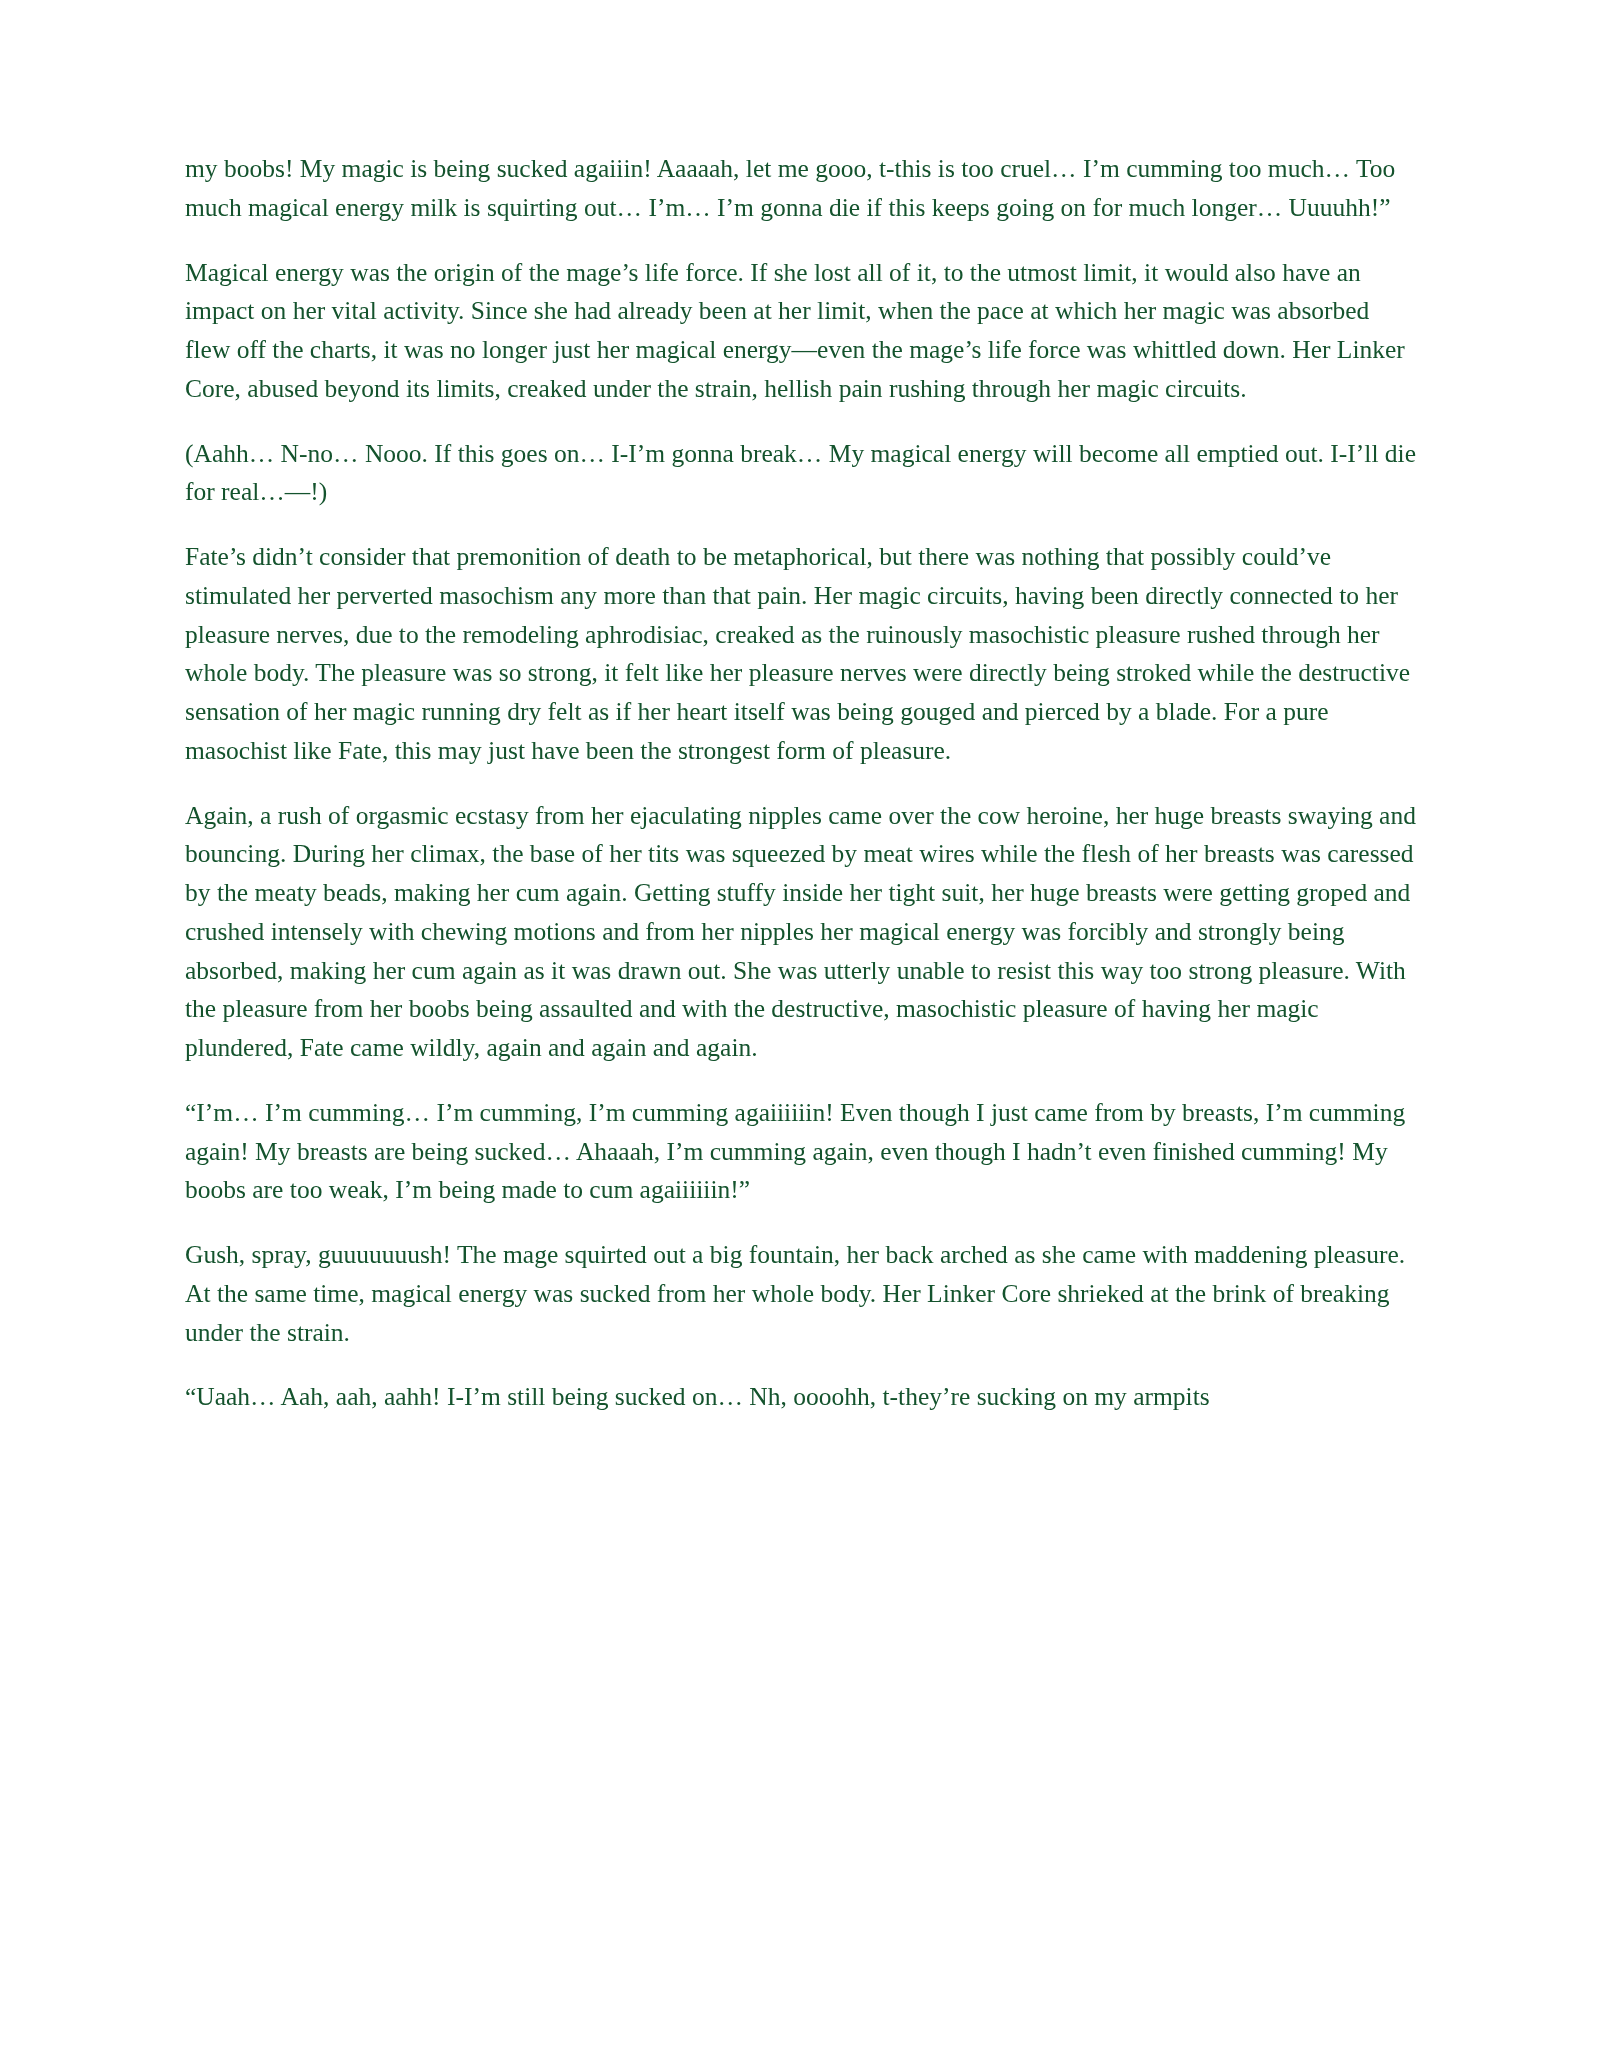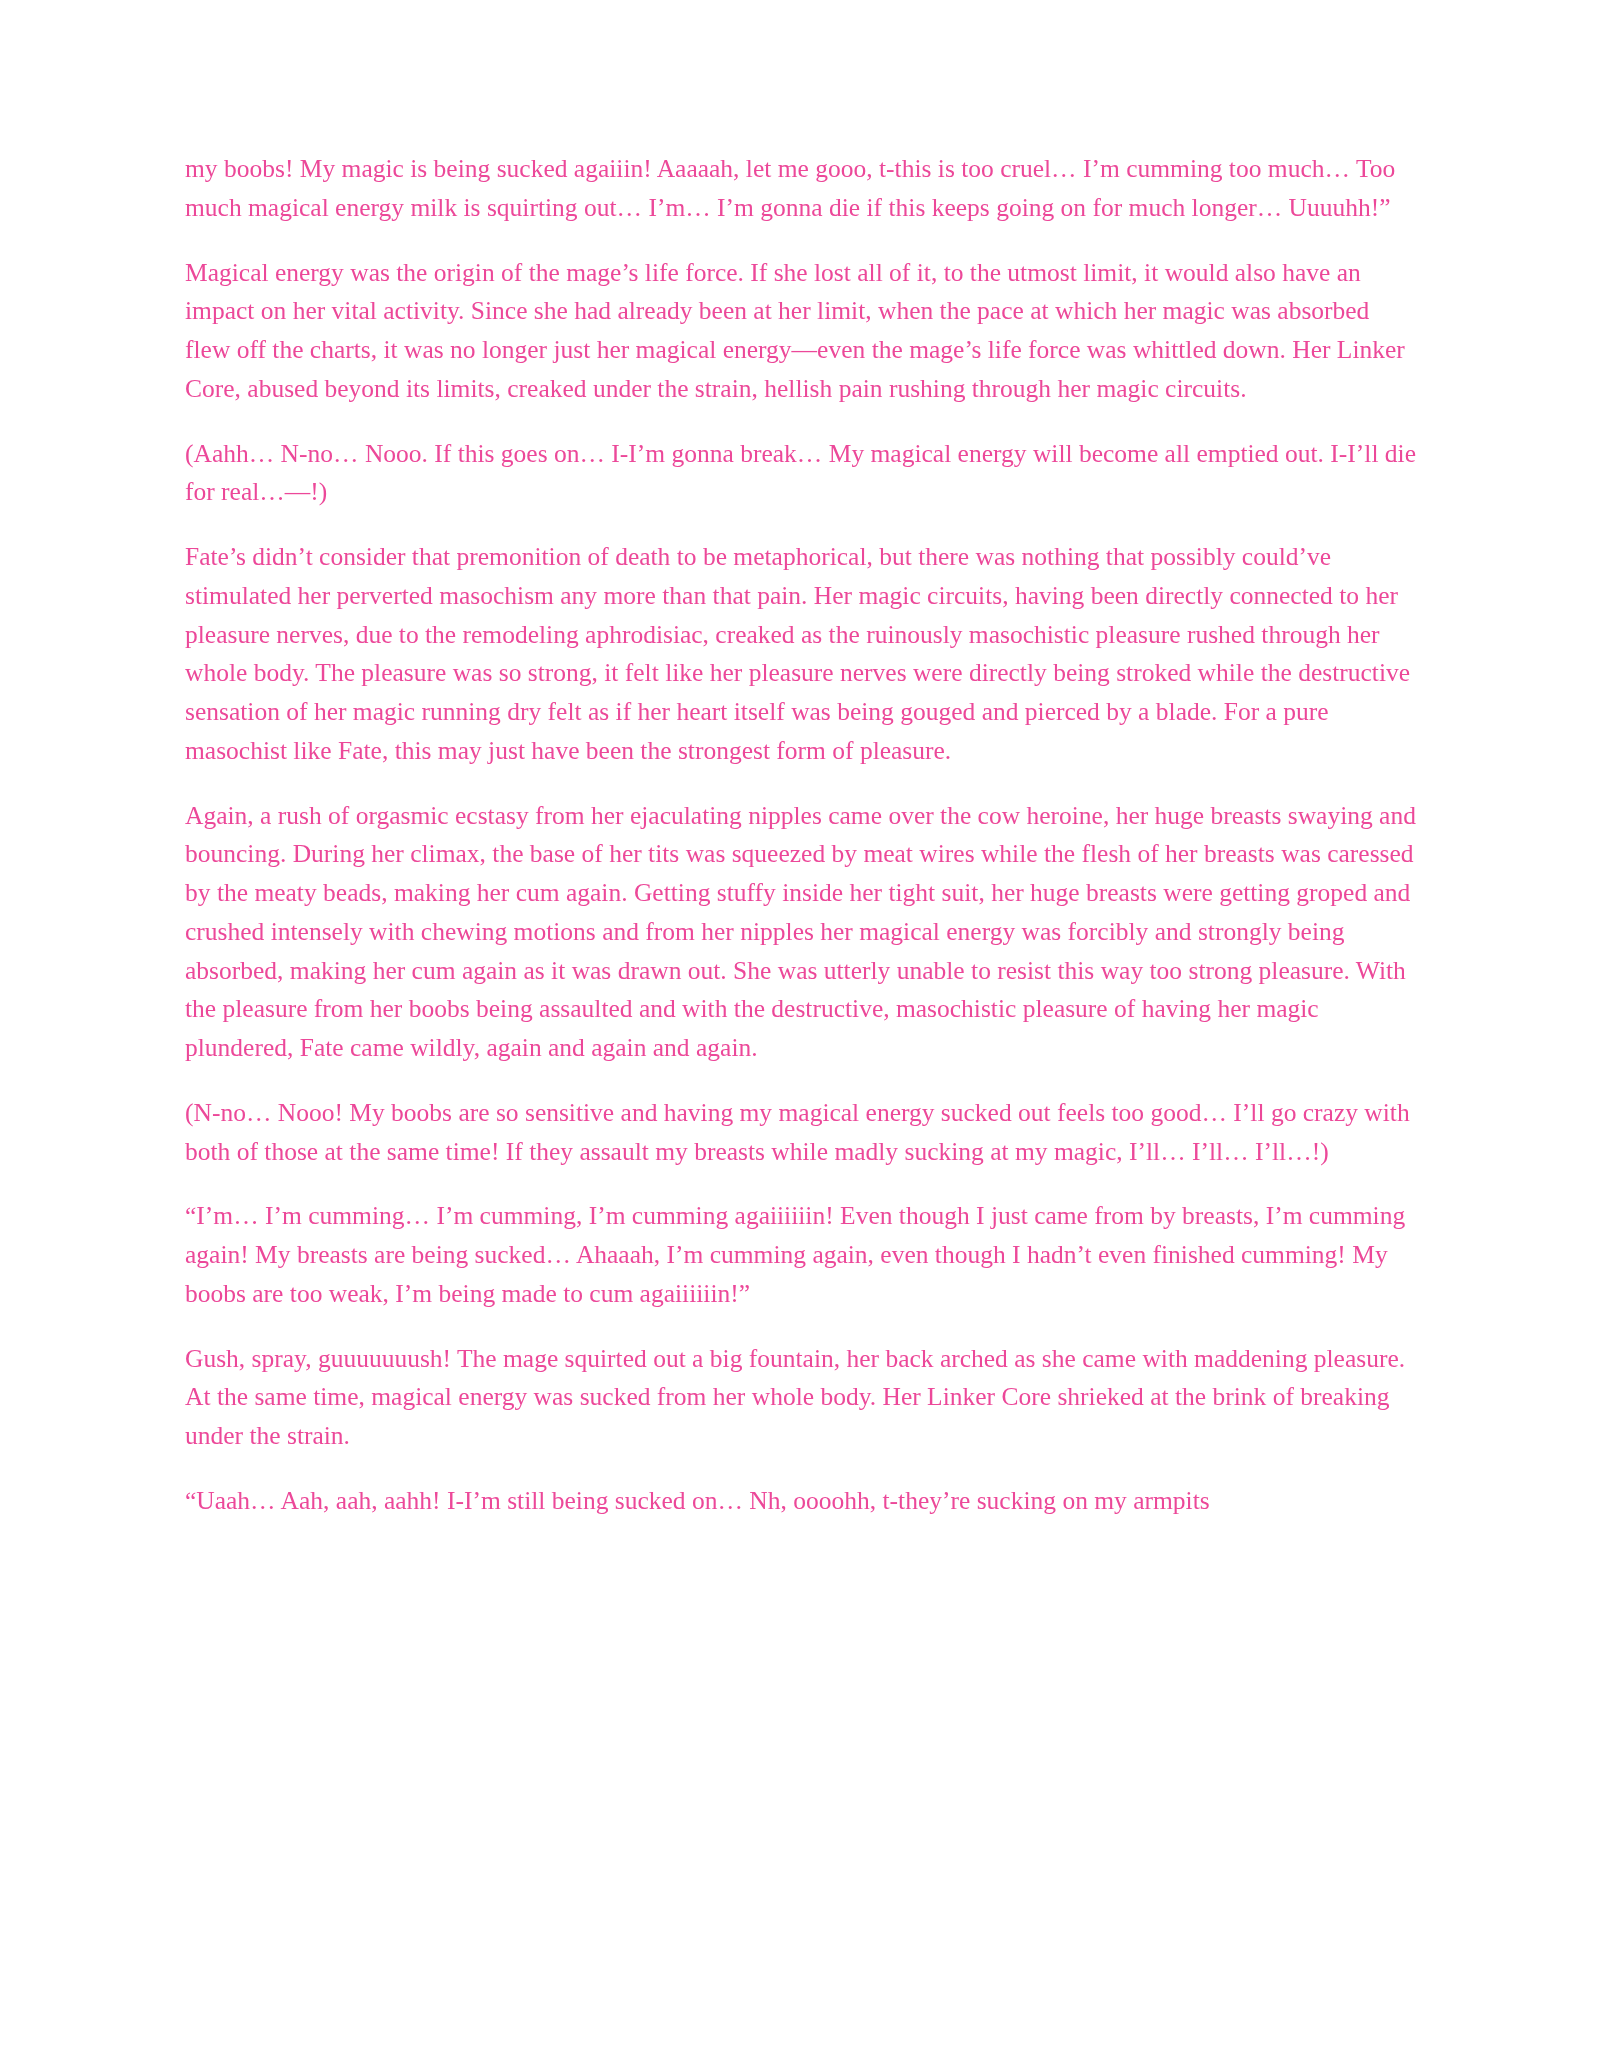--- a/index.html
+++ b/index.html
@@ -13,39 +13,38 @@
     background: #ffffff;
     margin: 0 auto;
     position: relative;
     box-sizing: border-box;
     padding: 150px 180px 60px 185px;
   }
   .doc-body {
     font-family: "Liberation Serif", "DejaVu Serif", serif;
     font-size: 25.5px;
     line-height: 1.52;
-    color: #ec4899;
+    color: #14532d;
     text-align: left;
   }
   .para {
     margin: 0 0 26px 0;
     white-space: normal;
   }
   .para:last-child {
     margin-bottom: 16px;
   }
 </style>
 </head>
 <body>
 
 <div class="page">
   <div class="doc-body">
     <p class="para">my boobs! My magic is being sucked agaiiin! Aaaaah, let me gooo, t-this is too cruel… I’m cumming too much… Too much magical energy milk is squirting out… I’m… I’m gonna die if this keeps going on for much longer… Uuuuhh!”</p>
     <p class="para">Magical energy was the origin of the mage’s life force. If she lost all of it, to the utmost limit, it would also have an impact on her vital activity. Since she had already been at her limit, when the pace at which her magic was absorbed flew off the charts, it was no longer just her magical energy—even the mage’s life force was whittled down. Her Linker Core, abused beyond its limits, creaked under the strain, hellish pain rushing through her magic circuits.</p>
     <p class="para">(Aahh… N-no… Nooo. If this goes on… I-I’m gonna break… My magical energy will become all emptied out. I-I’ll die for real…—!)</p>
     <p class="para">Fate’s didn’t consider that premonition of death to be metaphorical, but there was nothing that possibly could’ve stimulated her perverted masochism any more than that pain. Her magic circuits, having been directly connected to her pleasure nerves, due to the remodeling aphrodisiac, creaked as the ruinously masochistic pleasure rushed through her whole body. The pleasure was so strong, it felt like her pleasure nerves were directly being stroked while the destructive sensation of her magic running dry felt as if her heart itself was being gouged and pierced by a blade. For a pure masochist like Fate, this may just have been the strongest form of pleasure.</p>
     <p class="para">Again, a rush of orgasmic ecstasy from her ejaculating nipples came over the cow heroine, her huge breasts swaying and bouncing. During her climax, the base of her tits was squeezed by meat wires while the flesh of her breasts was caressed by the meaty beads, making her cum again. Getting stuffy inside her tight suit, her huge breasts were getting groped and crushed intensely with chewing motions and from her nipples her magical energy was forcibly and strongly being absorbed, making her cum again as it was drawn out. She was utterly unable to resist this way too strong pleasure. With the pleasure from her boobs being assaulted and with the destructive, masochistic pleasure of having her magic plundered, Fate came wildly, again and again and again.</p>
-    <p class="para">(N-no… Nooo! My boobs are so sensitive and having my magical energy sucked out feels too good… I’ll go crazy with both of those at the same time! If they assault my breasts while madly sucking at my magic, I’ll… I’ll… I’ll…!)</p>
     <p class="para">“I’m… I’m cumming… I’m cumming, I’m cumming agaiiiiiin! Even though I just came from by breasts, I’m cumming again! My breasts are being sucked… Ahaaah, I’m cumming again, even though I hadn’t even finished cumming! My boobs are too weak, I’m being made to cum agaiiiiiin!”</p>
     <p class="para">Gush, spray, guuuuuuush! The mage squirted out a big fountain, her back arched as she came with maddening pleasure. At the same time, magical energy was sucked from her whole body. Her Linker Core shrieked at the brink of breaking under the strain.</p>
     <p class="para">“Uaah… Aah, aah, aahh! I-I’m still being sucked on… Nh, oooohh, t-they’re sucking on my armpits</p>
   </div>
 </div>
 
 </body></html>

